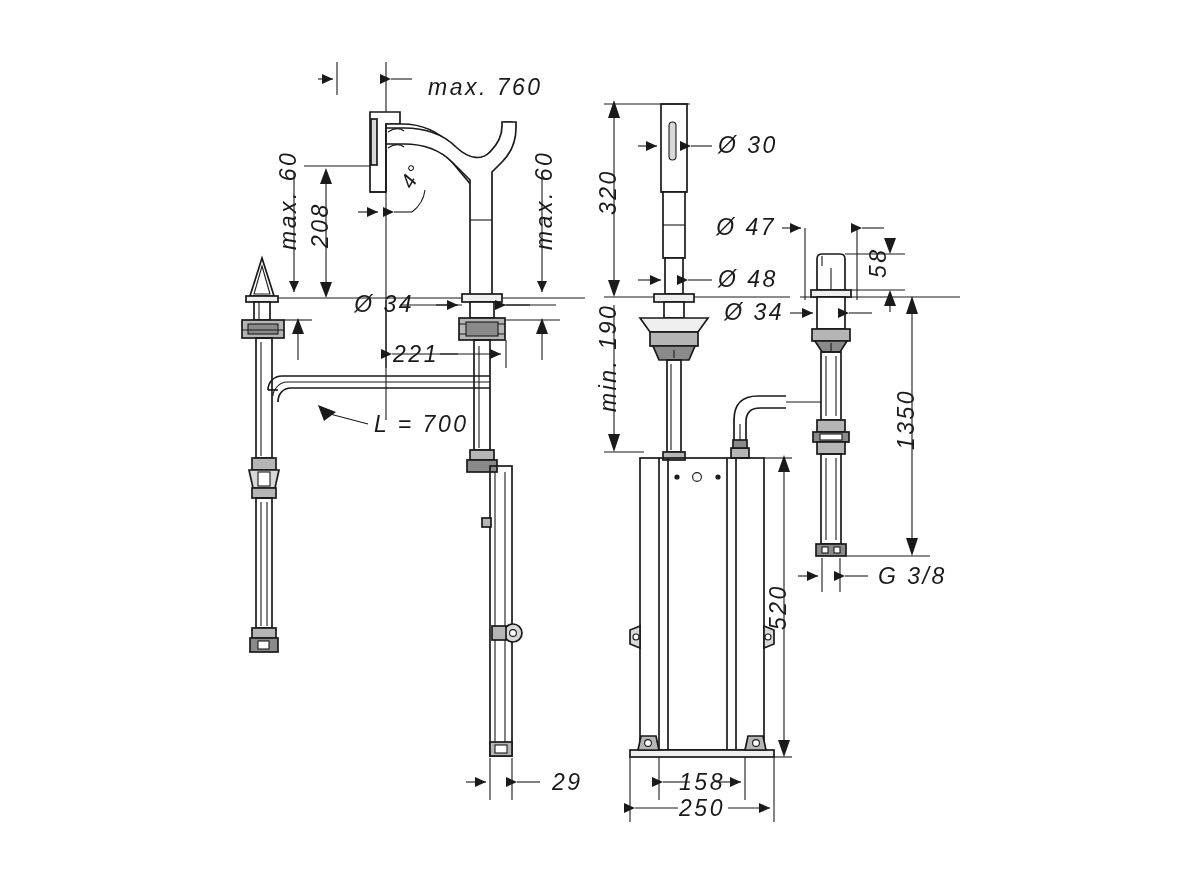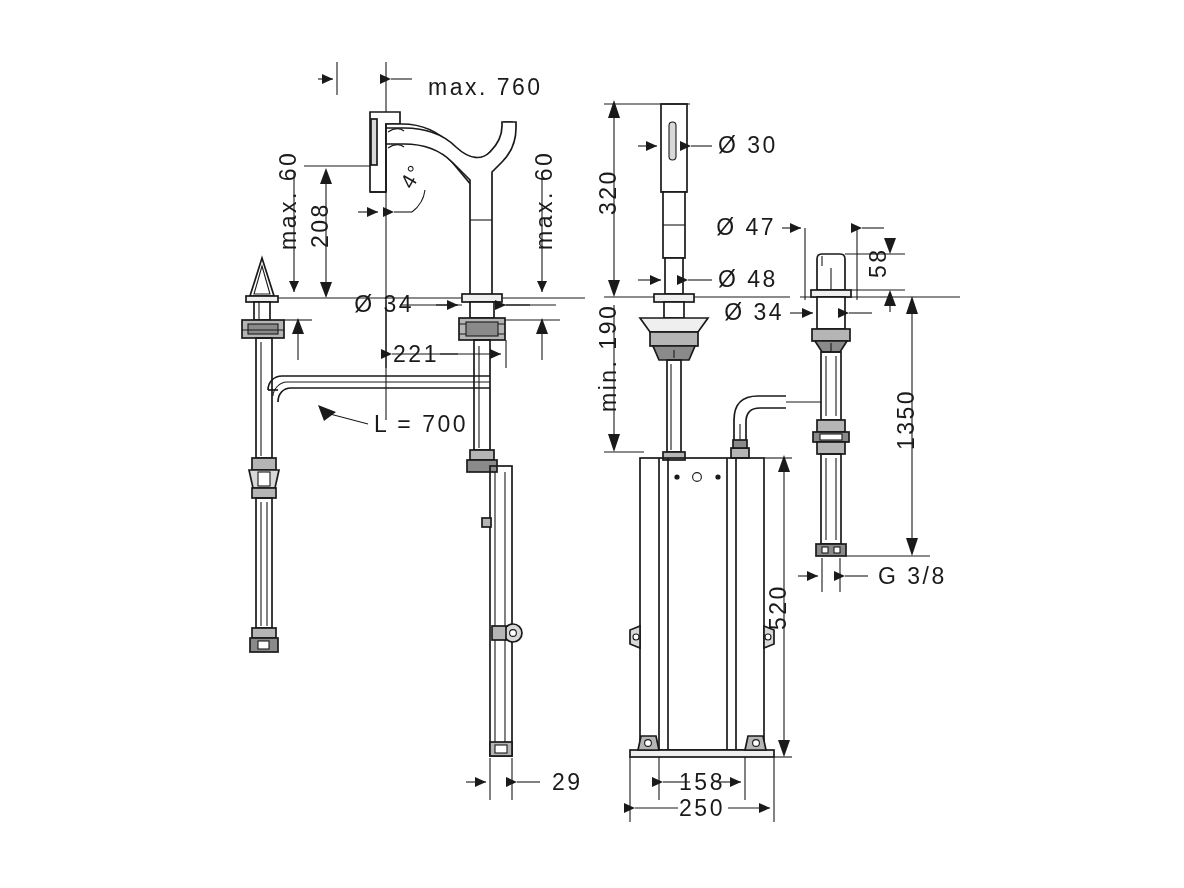--- a/index.html
+++ b/index.html
@@ -10,20 +10,21 @@
   }
   body {
     font-family: "Liberation Sans", sans-serif;
   }
   #stage {
     position: relative;
     width: 1184px;
     height: 888px;
     background: #ffffff;
     overflow: hidden;
+    font-style: italic;
   }
   #drawing {
     position: absolute;
     left: 0;
     top: 0;
     width: 1184px;
     height: 888px;
   }
   .dimtext {
     font-family: "Liberation Sans", sans-serif;

